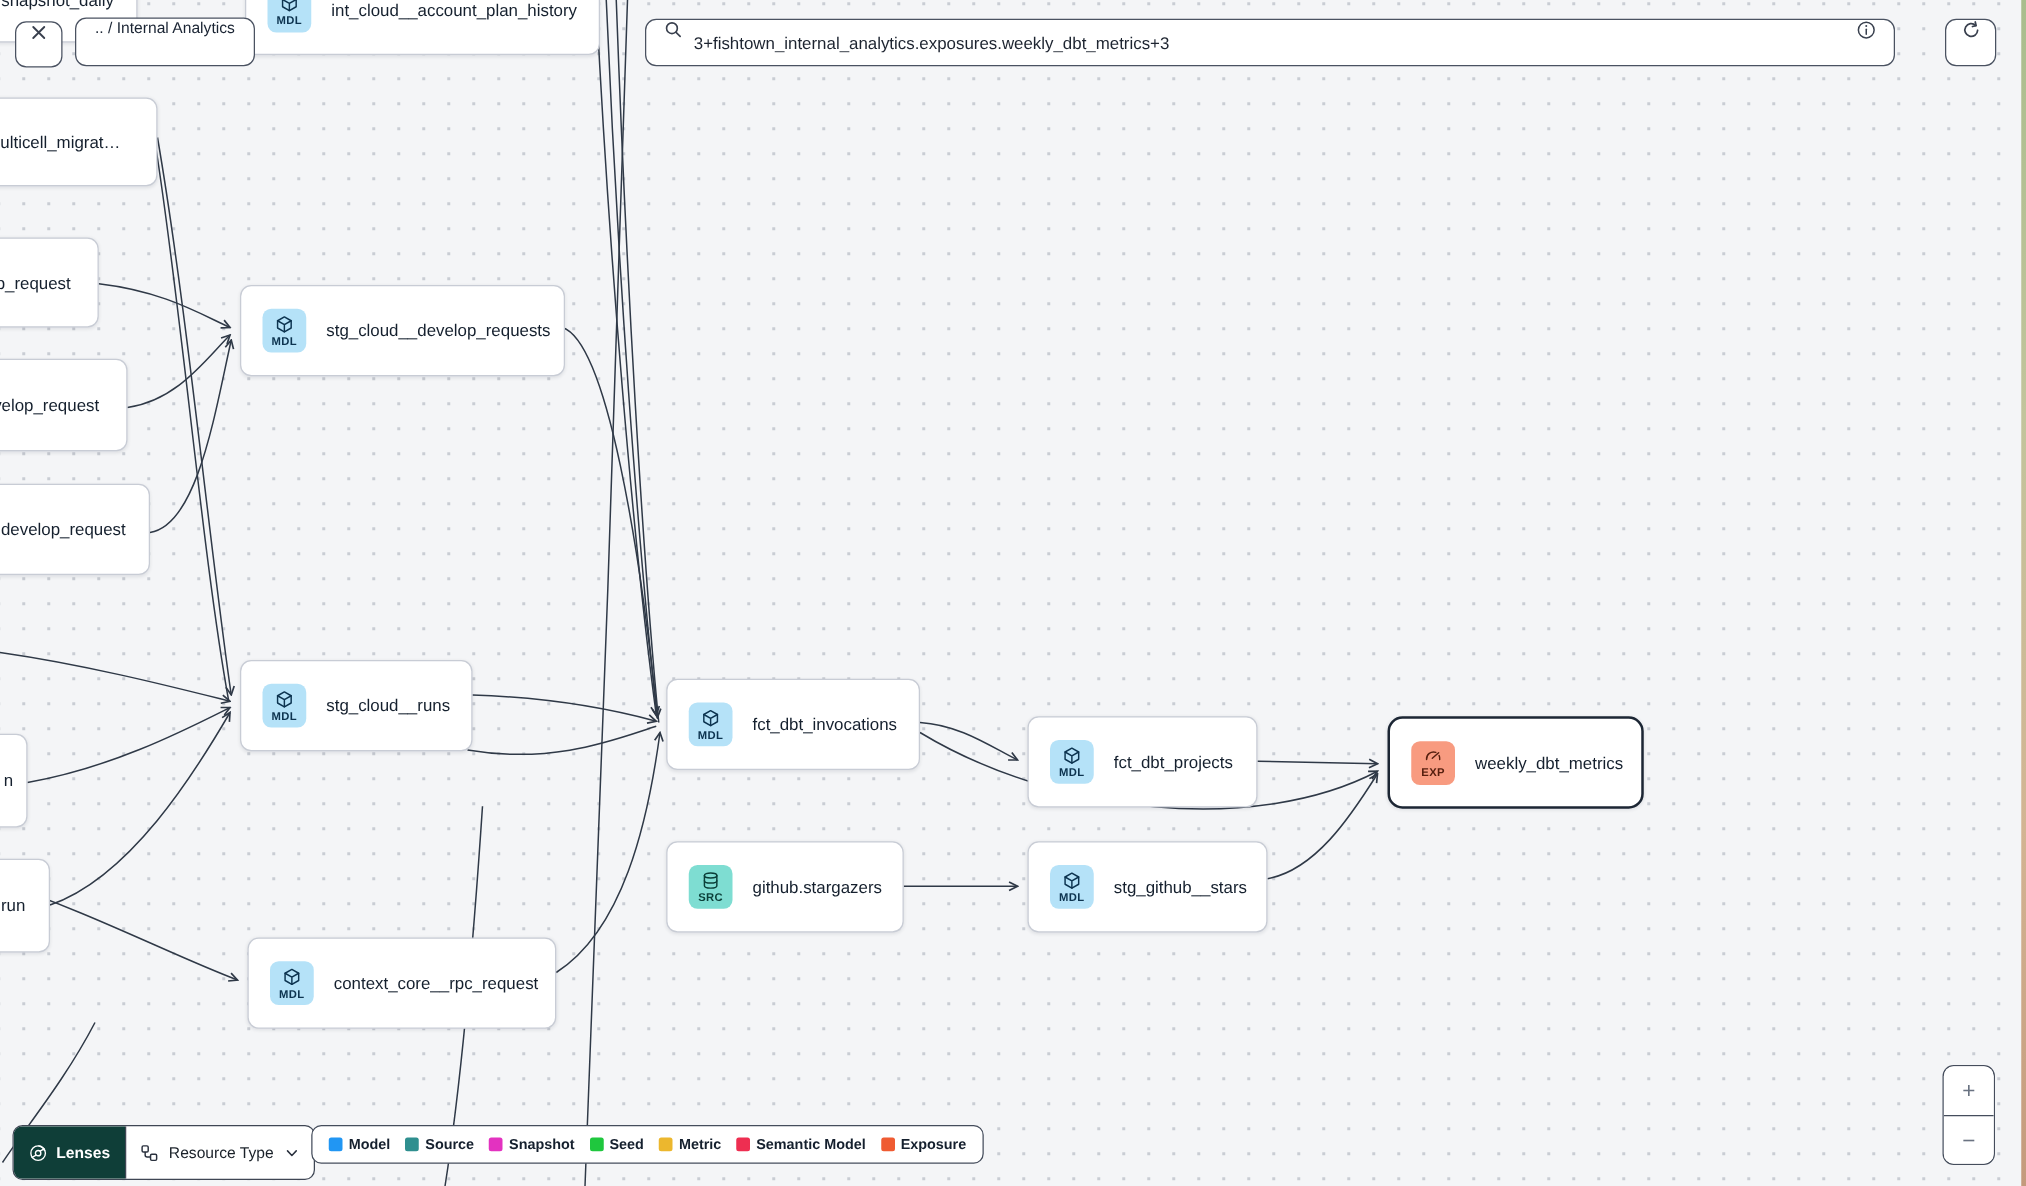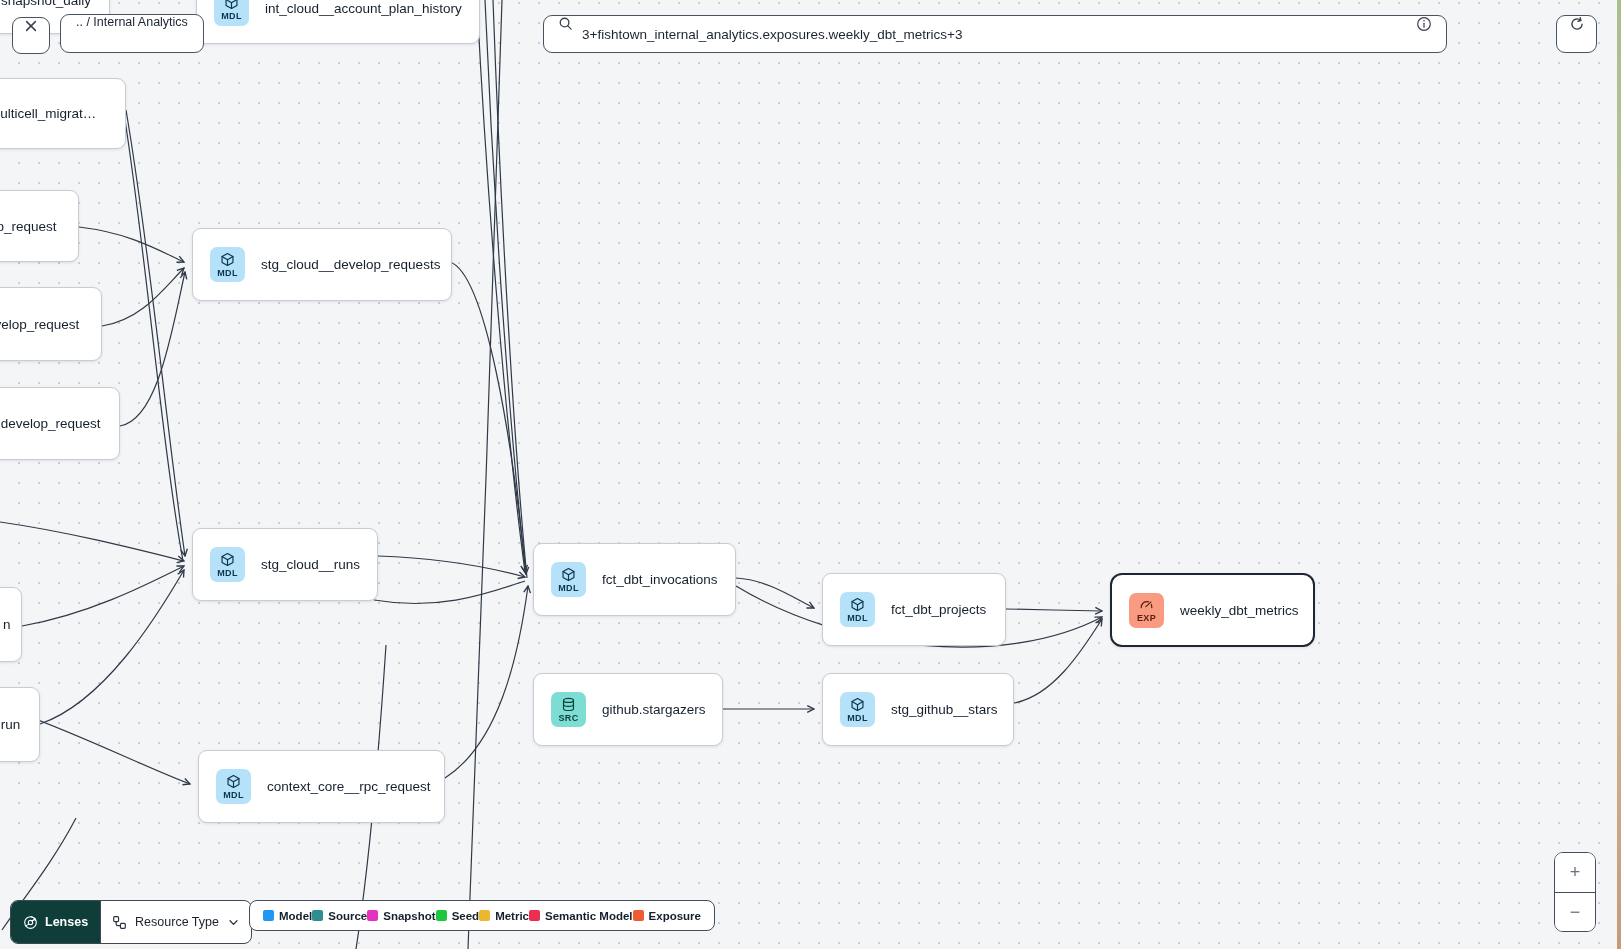--- a/index.html
+++ b/index.html
@@ -63,21 +63,21 @@
   }
   .lens-dark svg{width:15px;height:15px}
   .lens-light{
     display:flex;align-items:center;gap:8px;padding:0 11px;font-size:12.5px;
     color:#1a2129;border-left:1px solid #3f4654;
   }
   .lens-light svg{width:15px;height:15px;color:#2a313e}
   .legend{
     position:absolute;left:249px;top:900px;height:31px;z-index:20;background:#fff;
     border:1px solid #454d5c;border-radius:8px;display:flex;align-items:center;
-    padding:0 13px;
+    padding:0 13px;gap:12px;
   }
   .legend-item{display:flex;align-items:center;gap:5px;font-size:11.5px;font-weight:600;color:var(--ink)}
   .swatch{width:11px;height:11px;border-radius:2px;flex:0 0 auto}
   .zoomctl{
     position:absolute;left:1554px;top:852px;width:42px;z-index:20;background:#fff;
     border:1px solid #454d5c;border-radius:9px;overflow:hidden;display:flex;flex-direction:column;
   }
   .zbtn{
     height:39px;display:flex;align-items:center;justify-content:center;
     font-size:18px;color:#6a7382;cursor:pointer;background:#fff;border:none;font-family:inherit;
@@ -308,21 +308,21 @@
 <div class="ctl icon-btn" style="left:12px;top:17px;width:38px;height:37px">
   <svg>
       <use href="#close-glyph"></use>
     </svg>
 </div>
 
 <div class="ctl breadcrumb" style="left:60px;top:14px;height:39px">
   <span>.. / Internal Analytics</span>
 </div>
 
-<div class="ctl searchbar" style="left:543px;top:15px;width:904px;height:38px">
+<div class="ctl searchbar" style="left:516px;top:15px;width:1000px;height:38px">
   <svg>
       <use href="#search-glyph"></use>
     </svg>
   <input type="text" readonly="" value="3+fishtown_internal_analytics.exposures.weekly_dbt_metrics+3" style="">
   <span class="info">
     <svg style="width:16px;height:16px">
         <use href="#info-glyph"></use>
       </svg>
   </span>
 </div>

